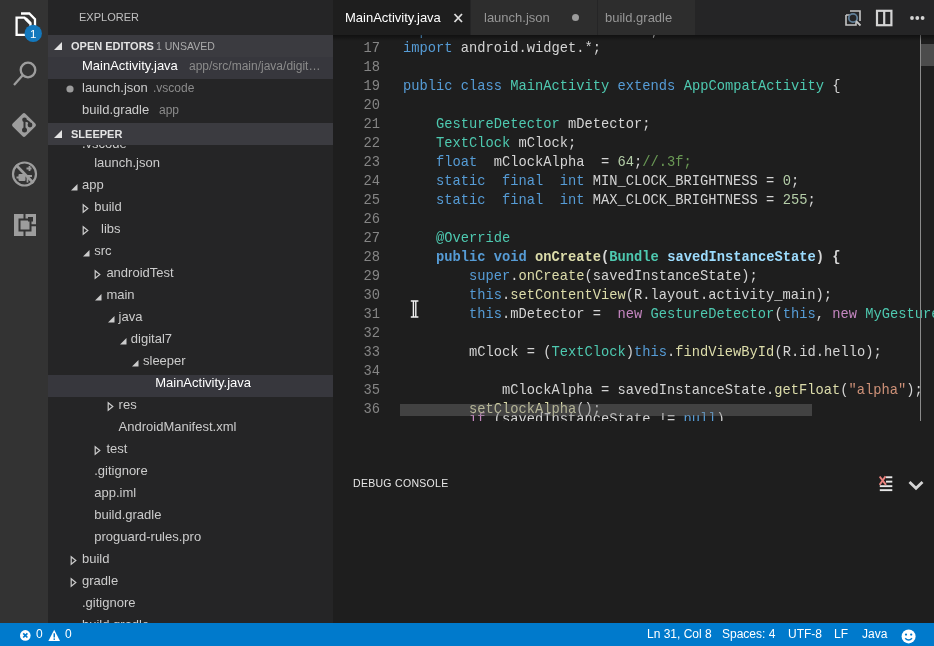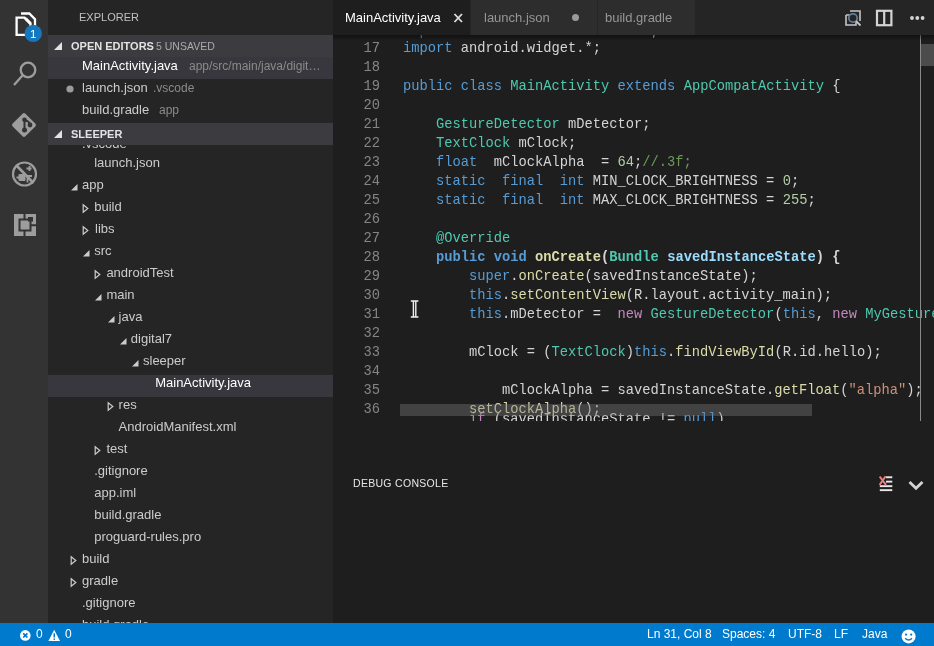--- a/index.html
+++ b/index.html
@@ -91,21 +91,21 @@
   </div>
 
   <div id="sidebar">
     <div id="sb-title">EXPLORER</div>
     <div id="tree">
         <div class="sect-head" style="top:35px;">
           <svg class="tw" style="left:6px;top:7px" width="8" height="8">
             <polygon points="0,8 8,8 8,0" fill="#e3e3e3"></polygon>
           </svg>
           <span class="lbl">OPEN EDITORS</span>
-          <span style="position:absolute;left:108px;top:0;font-weight:normal;color:#ababab;font-size:10.5px;">5 UNSAVED</span>
+          <span style="position:absolute;left:108px;top:0;font-weight:normal;color:#ababab;font-size:10.5px;">1 UNSAVED</span>
         </div>
         <div class="row sel" style="top:57px;">
           <span style="position:absolute;left:34px;top:1.3px;">MainActivity.java</span>
           <span class="dim" style="position:absolute;left:141px;top:2px;">app/src/main/java/digit…</span>
         </div>
         <div class="row" style="top:79px;">
           <svg class="tw" style="left:18px;top:6px" width="8" height="8">
             <circle cx="4" cy="4" r="3.6" fill="#9b9b9b"></circle>
           </svg>
           <span style="position:absolute;left:34px;top:1.3px;">launch.json</span>
@@ -130,21 +130,21 @@
         <div class="row" style="top:199px;">
           <svg class="tw" style="left:34.2px;top:3.5px" width="7" height="11">
             <polygon points="1.2,1.8 5.8,5.5 1.2,9.2" fill="none" stroke="#cccccc" stroke-width="1.2"></polygon>
           </svg>
           <span style="position:absolute;left:46.2px;">build</span>
         </div>
         <div class="row" style="top:221px;">
           <svg class="tw" style="left:34.2px;top:3.5px" width="7" height="11">
             <polygon points="1.2,1.8 5.8,5.5 1.2,9.2" fill="none" stroke="#cccccc" stroke-width="1.2"></polygon>
           </svg>
-          <span style="position:absolute;left:47px;">libs</span>
+          <span style="position:absolute;left:53px;">libs</span>
         </div>
         <div class="row" style="top:243px;">
           <svg class="tw" style="left:34.2px;top:5.5px" width="8" height="8">
             <polygon points="1,7.5 7.5,7.5 7.5,1" fill="#cccccc"></polygon>
           </svg>
           <span style="position:absolute;left:46.2px;">src</span>
         </div>
         <div class="row" style="top:265px;padding-left:23px;">
           <svg class="tw" style="left:46.4px;top:3.5px" width="7" height="11">
             <polygon points="1.2,1.8 5.8,5.5 1.2,9.2" fill="none" stroke="#cccccc" stroke-width="1.2"></polygon>

